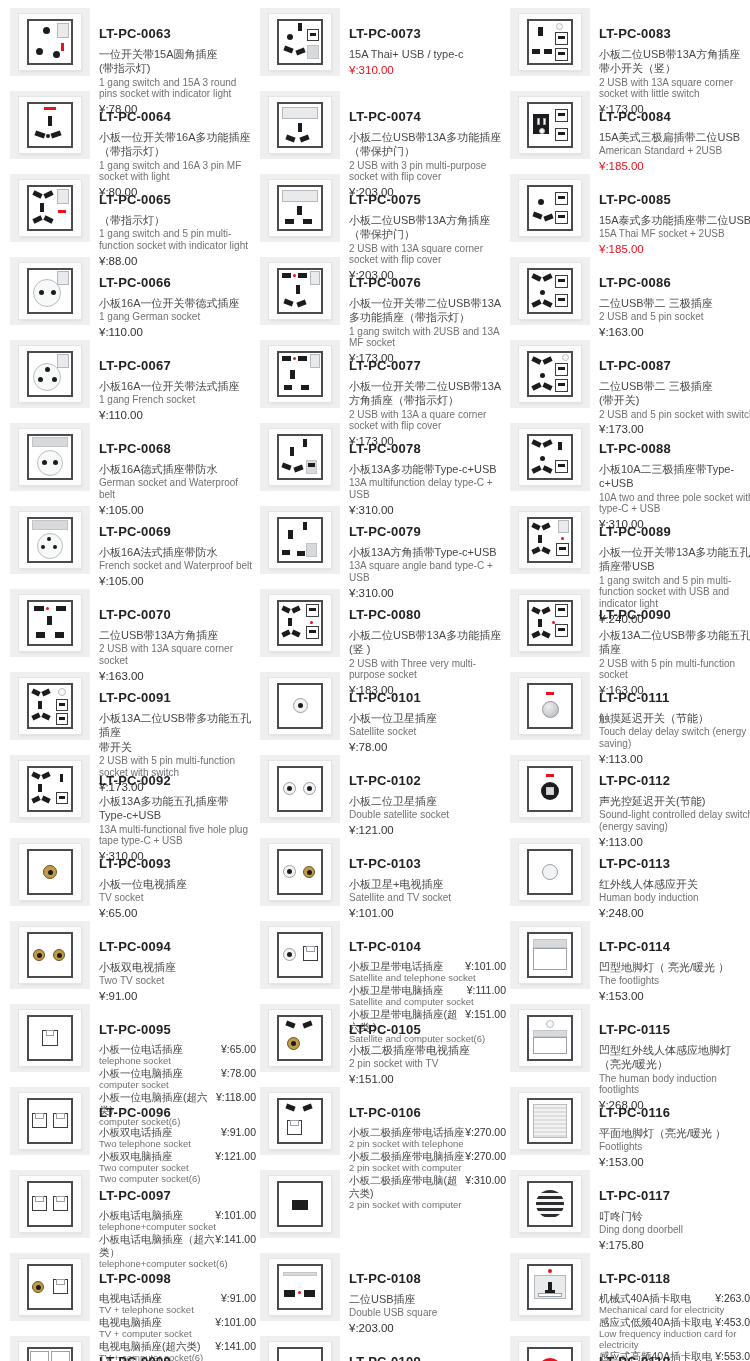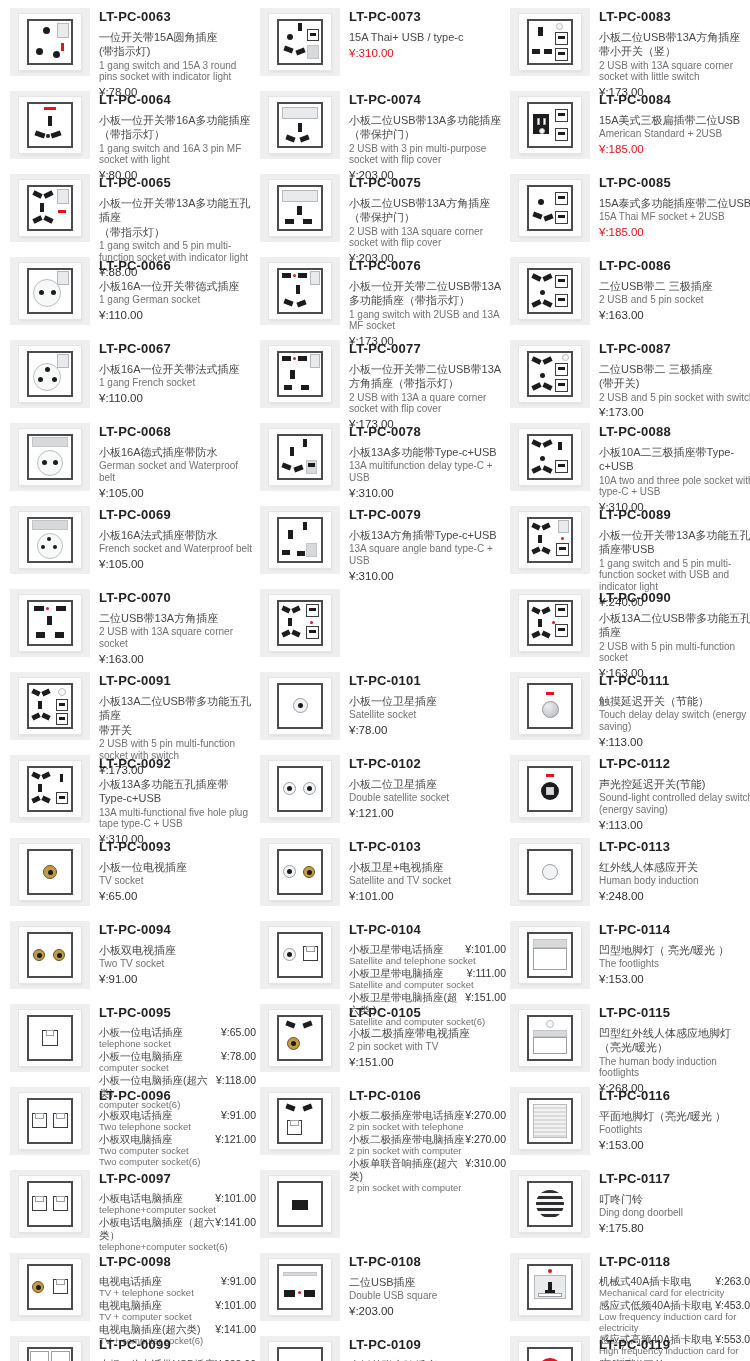--- a/index.html
+++ b/index.html
@@ -5,21 +5,21 @@
   html,body{margin:0;padding:0;background:#fff;}
   body{width:750px;height:1361px;overflow:hidden;font-family:"Liberation Sans","DejaVu Sans",sans-serif;}
   .page{display:flex;padding:8px 0 0 10px;}
   .col{width:246px;margin-right:4px;flex:none;}
   .item{display:flex;height:70px;margin-bottom:13px;}
   .imgbox{width:80px;height:68px;background:#efeff0;flex:none;display:flex;align-items:center;justify-content:center;}
   .plate{width:62px;height:56px;background:#fcfcfc;box-shadow:0 0 0 1px #e3e4e6, 1px 2px 3px rgba(0,0,0,.08);display:flex;align-items:center;justify-content:center;}
   .panel{width:46px;height:46px;border:2px solid #4b4b4d;background:#fff;position:relative;box-sizing:border-box;}
   .panel i{display:block;}
   .txt{margin-left:9px;width:157px;}
-  .code{font-weight:bold;font-size:13px;color:#222224;letter-spacing:.2px;margin:1px 0 6px 0;}
+  .code{font-weight:bold;font-size:13px;color:#222224;letter-spacing:.2px;margin:18px 0 6px 0;}
   .zh{font-size:11px;color:#47474a;line-height:1.3;}
   .en{font-size:10px;color:#707175;line-height:1.18;margin-top:1px;}
   .price{font-size:11.5px;color:#323235;margin-top:3px;}
   .price.red{color:#e8111c;}
   .vrow{display:flex;justify-content:space-between;align-items:baseline;}
   .vzh{font-size:10.5px;color:#47474a;line-height:1.25;}
   .vprice{font-size:10.5px;color:#323235;white-space:nowrap;}
   .ven{font-size:9.5px;color:#707175;line-height:1.12;}
 </style>
 </head>
@@ -83,21 +83,20 @@
               <i style="position:absolute;left:15px;top:5px;width:9px;height:5px;box-sizing:border-box;background:#1c1c1e;transform:rotate(-25deg);"></i>
               <i style="position:absolute;left:11px;top:16px;width:4px;height:9px;box-sizing:border-box;background:#1c1c1e;transform:rotate(0deg);"></i>
               <i style="position:absolute;left:4px;top:30px;width:9px;height:5px;box-sizing:border-box;background:#1c1c1e;transform:rotate(-25deg);"></i>
               <i style="position:absolute;left:15px;top:30px;width:9px;height:5px;box-sizing:border-box;background:#1c1c1e;transform:rotate(25deg);"></i>
             </div>
       </div>
     </div>
     <div class="txt">
       <div class="code">LT-PC-0065</div>
       <div class="body">
-            <div class="zh">小板一位开关带13A多功能五孔插座</div>
             <div class="zh">（带指示灯）</div>
             <div class="en">1 gang switch and 5 pin multi-function socket with indicator light</div>
             <div class="price">¥:88.00</div>
           </div>
     </div>
   </div>
 
   <div class="item">
     <div class="imgbox">
       <div class="plate">
@@ -614,20 +613,28 @@
               <i style="position:absolute;left:3px;top:29px;width:8px;height:5px;box-sizing:border-box;background:#1c1c1e;transform:rotate(-25deg);"></i>
               <i style="position:absolute;left:13px;top:29px;width:8px;height:5px;box-sizing:border-box;background:#1c1c1e;transform:rotate(25deg);"></i>
               <i style="position:absolute;left:27px;top:2px;width:13px;height:13px;box-sizing:border-box;background:#fff;border:1.5px solid #3c3c3e;"></i>
               <i style="position:absolute;left:30px;top:6px;width:7px;height:3px;box-sizing:border-box;background:#1c1c1e;"></i>
               <i style="position:absolute;left:31px;top:19px;width:3px;height:3px;box-sizing:border-box;background:#e8111c;border-radius:50%;"></i>
               <i style="position:absolute;left:27px;top:24px;width:13px;height:13px;box-sizing:border-box;background:#fff;border:1.5px solid #3c3c3e;"></i>
               <i style="position:absolute;left:30px;top:28px;width:7px;height:3px;box-sizing:border-box;background:#1c1c1e;"></i>
             </div>
       </div>
     </div>
+    <div class="txt">
+      <div class="code">LT-PC-0080</div>
+      <div class="body">
+            <div class="zh">小板二位USB带13A多功能插座(竖 )</div>
+            <div class="en">2 USB with Three very multi-purpose socket</div>
+            <div class="price">¥:183.00</div>
+          </div>
+    </div>
   </div>
 
   <div class="item">
     <div class="imgbox">
       <div class="plate">
         <div class="panel">
               <i style="position:absolute;left:14px;top:13px;width:15px;height:15px;box-sizing:border-box;background:#f2f3f4;border:1.5px solid #9aa0a6;border-radius:50%;"></i>
               <i style="position:absolute;left:19px;top:18px;width:5px;height:5px;box-sizing:border-box;background:#1c1c1e;border-radius:50%;"></i>
             </div>
       </div>
@@ -756,21 +763,21 @@
               <span class="vzh">小板二极插座带电话插座</span>
               <span class="vprice">¥:270.00</span>
             </div>
             <div class="ven">2 pin socket with telephone</div>
             <div class="vrow">
               <span class="vzh">小板二极插座带电脑插座</span>
               <span class="vprice">¥:270.00</span>
             </div>
             <div class="ven">2 pin socket with computer</div>
             <div class="vrow">
-              <span class="vzh">小板单联音响插座(超六类)</span>
+              <span class="vzh">小板二极插座带电脑(超六类)</span>
               <span class="vprice">¥:310.00</span>
             </div>
             <div class="ven">2 pin socket with computer</div>
           </div>
     </div>
   </div>
 
   <div class="item">
     <div class="imgbox">
       <div class="plate">

